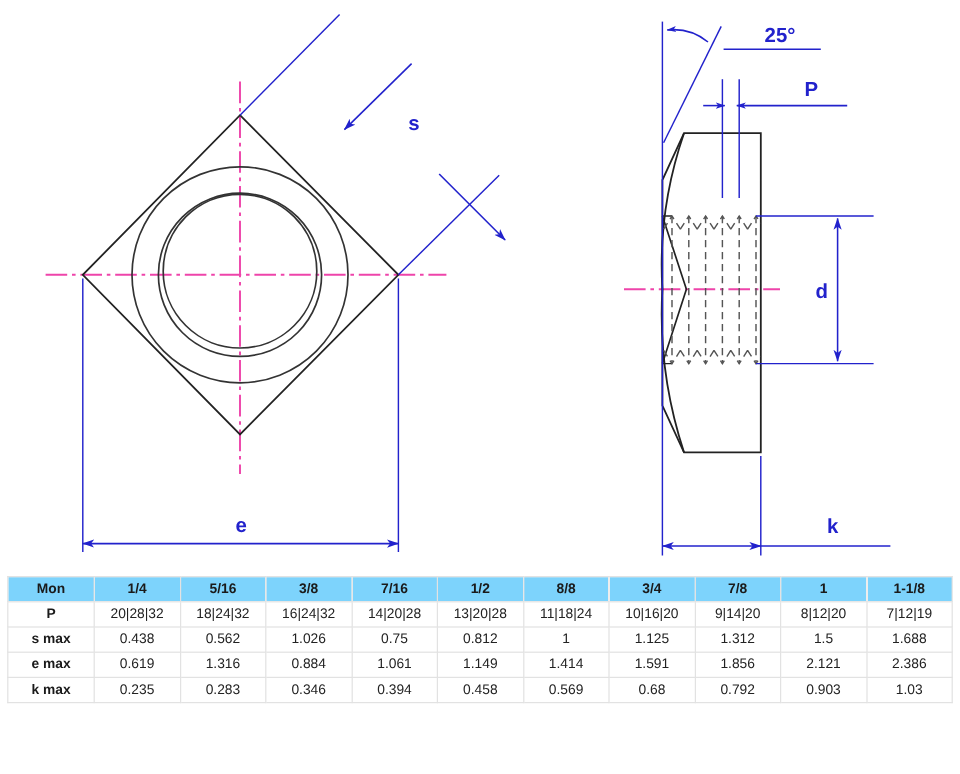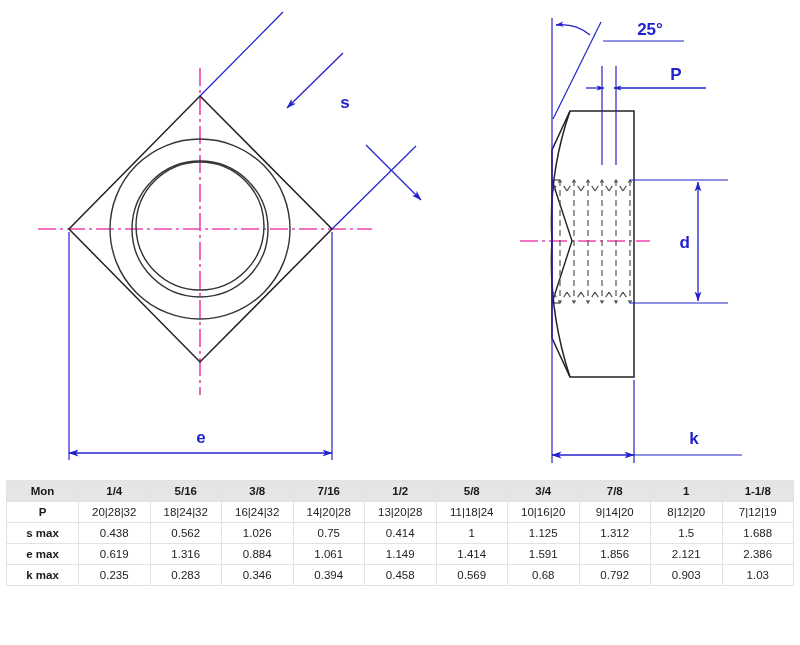--- a/index.html
+++ b/index.html
@@ -60,21 +60,21 @@
   table.spec td {
     border: 1px solid #e2e2e2;
     text-align: center;
     vertical-align: middle;
     height: 20px;
     padding: 0 2px;
     white-space: nowrap;
     overflow: hidden;
   }
   table.spec thead th {
-    background: #e5e5e5;
+    background: #7dd3fc;
     font-weight: bold;
     font-size: 11.5px;
     color: #1a1a1a;
   }
   table.spec tbody th {
     background: #ffffff;
     font-weight: bold;
     text-align: center;
     font-size: 11.5px;
   }
@@ -202,21 +202,21 @@
           <col class="datacol">
       </colgroup>
       <thead>
         <tr>
           <th>Mon</th>
           <th>1/4</th>
           <th>5/16</th>
           <th>3/8</th>
           <th>7/16</th>
           <th>1/2</th>
-          <th>5/8</th>
+          <th>8/8</th>
           <th>3/4</th>
           <th>7/8</th>
           <th>1</th>
           <th>1-1/8</th>
         </tr>
       </thead>
       <tbody>
         <tr>
           <th>P</th>
           <td>20|28|32</td>
@@ -229,21 +229,21 @@
           <td>9|14|20</td>
           <td>8|12|20</td>
           <td>7|12|19</td>
         </tr>
         <tr>
           <th>s max</th>
           <td>0.438</td>
           <td>0.562</td>
           <td>1.026</td>
           <td>0.75</td>
-          <td>0.414</td>
+          <td>0.812</td>
           <td>1</td>
           <td>1.125</td>
           <td>1.312</td>
           <td>1.5</td>
           <td>1.688</td>
         </tr>
         <tr>
           <th>e max</th>
           <td>0.619</td>
           <td>1.316</td>

